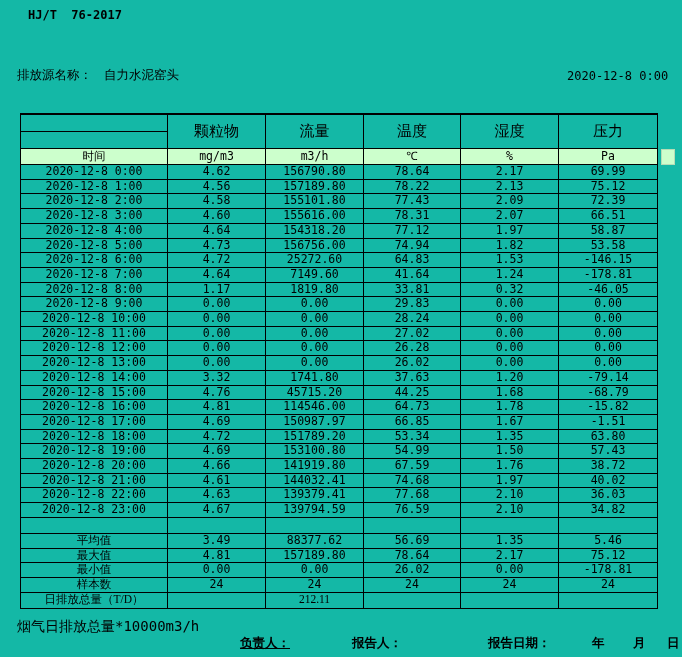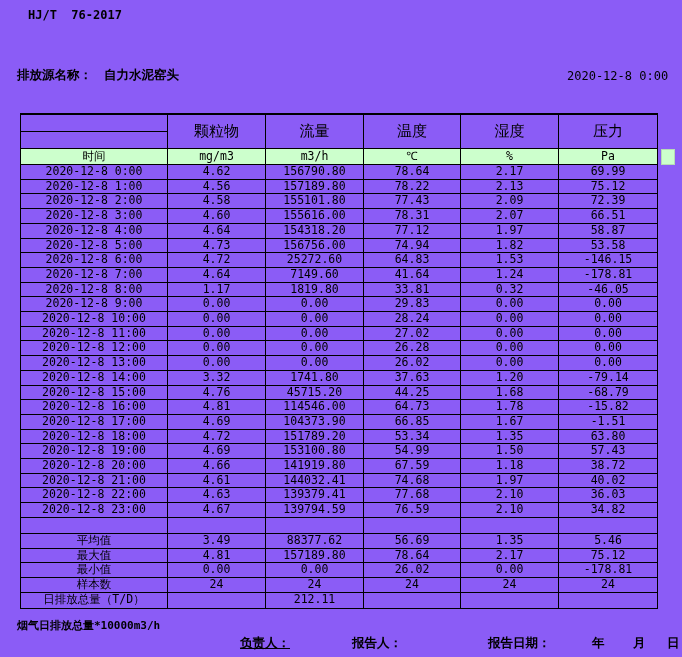--- a/index.html
+++ b/index.html
@@ -1,32 +1,32 @@
 <!DOCTYPE html>
 <html><head>
 <meta charset="utf-8">
 <title>烟气排放连续监测小时平均值日报表</title>
 <style>
   html,body { margin:0; padding:0; background:#fff; }
   .page {
-    position:relative; width:682px; height:657px; background:#8b5cf6;
+    position:relative; width:682px; height:657px; background:#14b8a6;
     font-family:"DejaVu Sans Mono","Liberation Mono",monospace;
     color:#000; overflow:hidden;
   }
   .std-code {
     position:absolute; left:28px; top:8px;
     font-weight:bold; font-size:12px; white-space:pre;
   }
   .report-title {
     position:absolute; left:0; right:0; top:30px;
     text-align:center; font-weight:bold; font-size:15px;
   }
   .meta-line {
     position:absolute; left:17px; top:67px;
-    font-weight:bold; font-size:12.5px;
+    font-weight:normal; font-size:12.5px;
   }
   .meta-line .src-name { margin-left:12px; }
   .report-dt {
     position:absolute; left:567px; top:69px;
     font-size:12px; font-weight:normal;
   }
   table.report {
     position:absolute; left:20px; top:113px;
     border-collapse:collapse; table-layout:fixed;
     border:1px solid #000; border-top:2px solid #000;
@@ -35,28 +35,28 @@
     border:1px solid #000; padding:0 2px; text-align:center;
     font-weight:normal; font-size:11.5px; line-height:13.7px; height:13.7px;
     overflow:hidden; white-space:nowrap;
   }
   table.report thead th.col-head { font-size:15px; }
   tr.h-split td { height:16px; }
   tr.unit-row td { background:#ccffcc; height:15px;text-align:center; }
   tr.data-row td { height:13.7px; }
   tr.spacer-row td { height:15px; }
   tr.summary-row td { height:13.7px; }
-  tr.total-row td { height:15px; }
+  tr.total-row td { height:15px;font-family:Liberation Serif, serif; }
   .green-nub {
     position:absolute; left:661px; top:149px; width:12px; height:14px;
     background:#ccffcc; border:1px solid #b6dcb6;
   }
   .foot-note {
     position:absolute; left:17px; top:618px;
-    font-weight:bold; font-size:11px;
+    font-weight:normal; font-size:14px;
   }
   .sig { position:absolute; top:635px; font-weight:bold; font-size:12.5px; white-space:nowrap; }
   .sig-unit { left:17px; }
   .sig-resp { left:240px;text-decoration:underline; }
   .sig-reporter { left:352px;font-family:Liberation Mono, monospace; }
   .sig-rdate { left:488px; }
   .sig-year { left:592px; }
   .sig-month { left:633px; }
   .sig-day { left:667px; }
 </style>
@@ -237,21 +237,21 @@
           <td>2020-12-8 16:00</td>
           <td>4.81</td>
           <td>114546.00</td>
           <td>64.73</td>
           <td>1.78</td>
           <td>-15.82</td>
         </tr>
         <tr class="data-row">
           <td>2020-12-8 17:00</td>
           <td>4.69</td>
-          <td>104373.90</td>
+          <td>150987.97</td>
           <td>66.85</td>
           <td>1.67</td>
           <td>-1.51</td>
         </tr>
         <tr class="data-row">
           <td>2020-12-8 18:00</td>
           <td>4.72</td>
           <td>151789.20</td>
           <td>53.34</td>
           <td>1.35</td>
@@ -263,21 +263,21 @@
           <td>153100.80</td>
           <td>54.99</td>
           <td>1.50</td>
           <td>57.43</td>
         </tr>
         <tr class="data-row">
           <td>2020-12-8 20:00</td>
           <td>4.66</td>
           <td>141919.80</td>
           <td>67.59</td>
-          <td>1.18</td>
+          <td>1.76</td>
           <td>38.72</td>
         </tr>
         <tr class="data-row">
           <td>2020-12-8 21:00</td>
           <td>4.61</td>
           <td>144032.41</td>
           <td>74.68</td>
           <td>1.97</td>
           <td>40.02</td>
         </tr>

